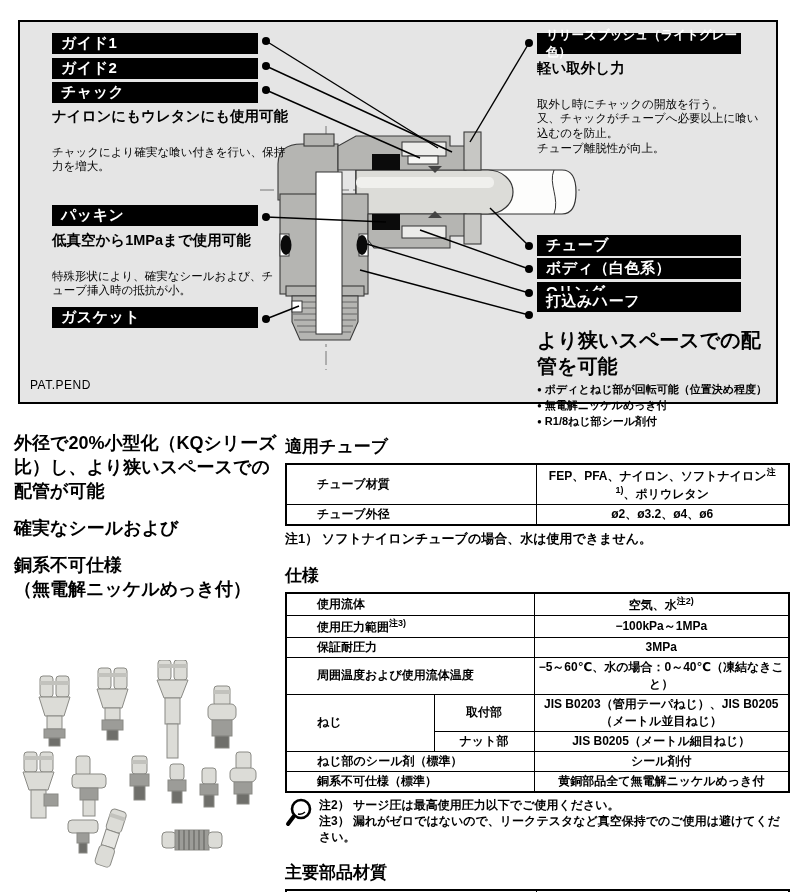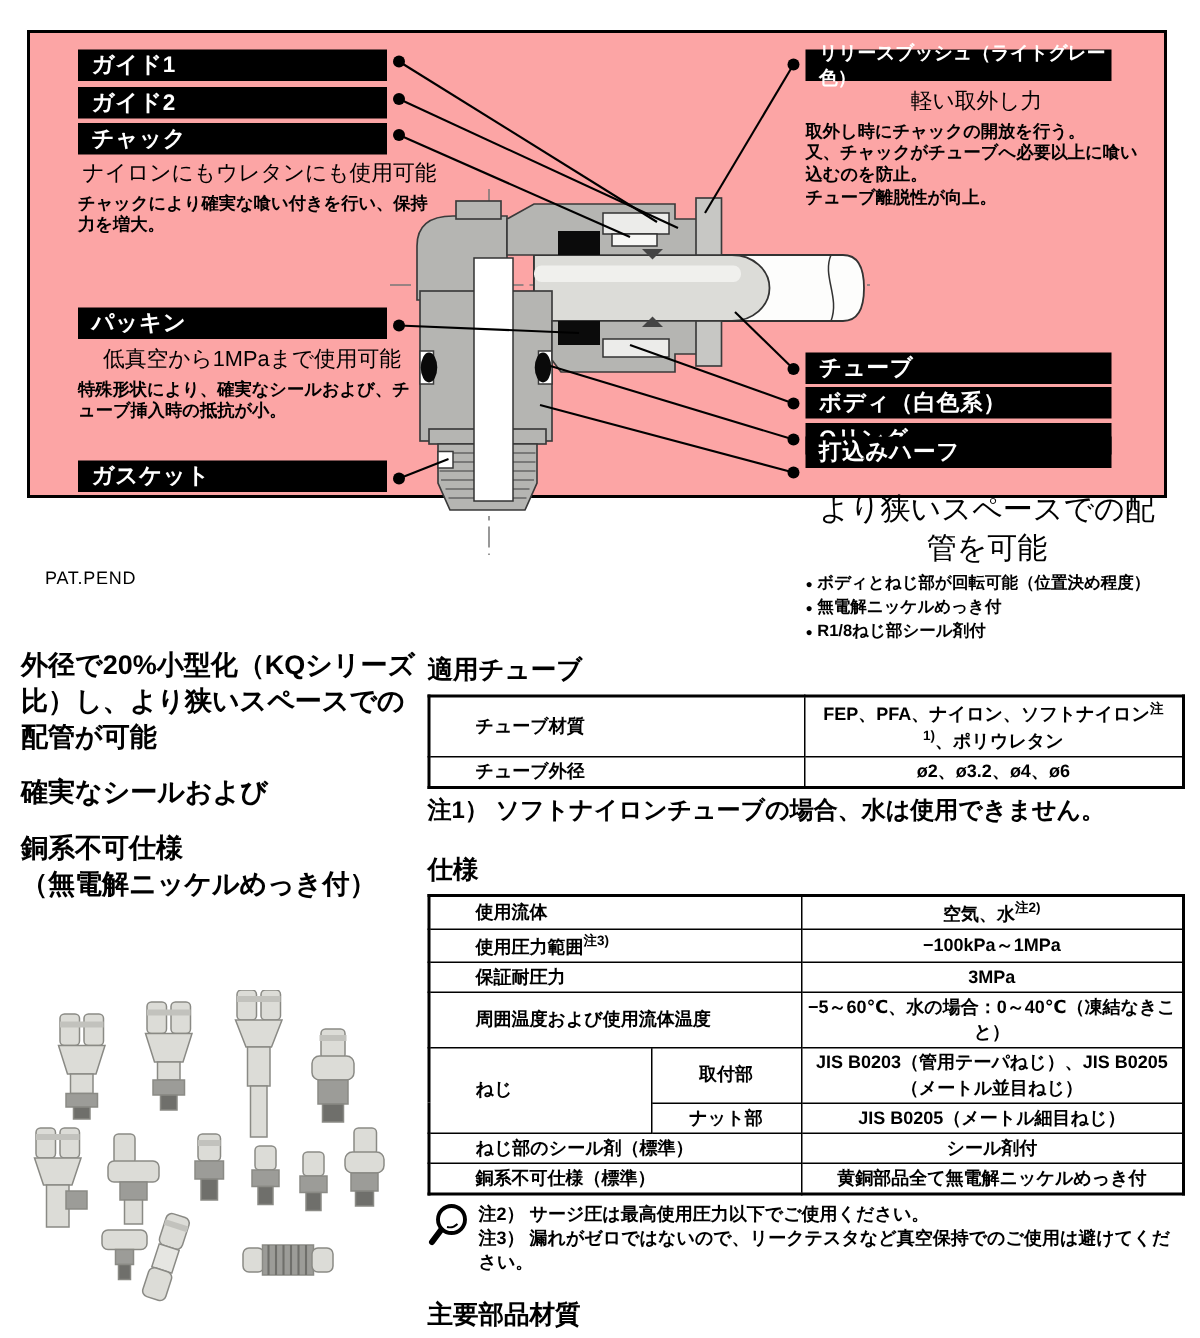--- a/index.html
+++ b/index.html
@@ -1,50 +1,50 @@
 <!DOCTYPE html>
 <html><head>
 <meta charset="utf-8">
 <style>
   html,body{margin:0;padding:0;background:#ffffff;}
   .page{position:relative;width:800px;height:892px;background:#fff;overflow:hidden;
         font-family:"Liberation Sans","DejaVu Sans",sans-serif;color:#000;}
 
   
-  .diagram-box{position:absolute;left:18px;top:20px;width:760px;height:312px;border:2px solid #000;box-sizing:border-box;background:#fca5a5;}
+  .diagram-box{position:absolute;left:18px;top:20px;width:760px;height:384px;border:2px solid #000;box-sizing:border-box;background:#e5e5e5;}
   .dsvg{position:absolute;left:0;top:0;z-index:1;}
   .bar{position:absolute;z-index:2;background:#000;color:#fff;font-weight:bold;font-size:15px;
        height:21px;display:flex;align-items:center;padding-left:9px;box-sizing:border-box;letter-spacing:.5px;}
   .bar-l{left:32px;width:206px;}
   .bar-r{left:517px;width:204px;}
   .bar-sm{font-size:12.5px;letter-spacing:0;}
   .fblock{position:absolute;z-index:2;}
-  .f-title{font-weight:normal;font-size:14.5px;line-height:1.28;text-align:center;}
-  .f-body{font-size:11.5px;line-height:1.3;font-weight:700;margin-top:3px;}
+  .f-title{font-weight:bold;font-size:14.5px;line-height:1.28;}
+  .f-body{font-size:11.5px;line-height:1.3;font-weight:400;margin-top:19px;}
   .bullets{margin-top:3px;}
   .bullet{font-size:11px;line-height:1.45;font-weight:600;display:flex;}
   .bullet::before{content:"●";font-size:8px;margin-right:3px;margin-top:2px;}
   .pat{position:absolute;left:10px;top:356px;z-index:2;font-size:12px;font-weight:500;letter-spacing:.5px;}
 
   
   .intro{position:absolute;left:14px;top:432px;width:264px;}
   .intro p{margin:0 0 13px;font-size:18px;font-weight:600;line-height:1.33;letter-spacing:0;}
   .intro p.tight{margin-bottom:0;}
   .photo{position:absolute;left:16px;top:660px;}
 
   
   .right-col{position:absolute;left:285px;top:435px;width:505px;}
   .sec-title{font-size:17px;font-weight:bold;margin:0 0 5px;}
   table{width:505px;border-collapse:collapse;border:2px solid #000;table-layout:fixed;}
   td{border:1px solid #000;font-size:12px;padding:1px 4px;height:14px;box-sizing:border-box;font-weight:600;}
   td.lbl{text-align:left;padding-left:30px;}
   td.sub{text-align:center;}
   td.val{text-align:center;}
   sup{font-size:9px;}
-  .note{font-size:16px;font-weight:600;margin:5px 0 15px;line-height:1.3;}
+  .note{font-size:13px;font-weight:600;margin:5px 0 15px;line-height:1.3;}
   .notes-row{display:flex;align-items:flex-start;margin:4px 0 14px;}
   .notes-row svg{flex:0 0 auto;margin:0 4px 0 0;}
   .notes{font-size:12px;font-weight:600;line-height:1.35;}
   .mt{margin-top:16px;}
 </style>
 </head>
 <body>
 
 <div class="page">
 

